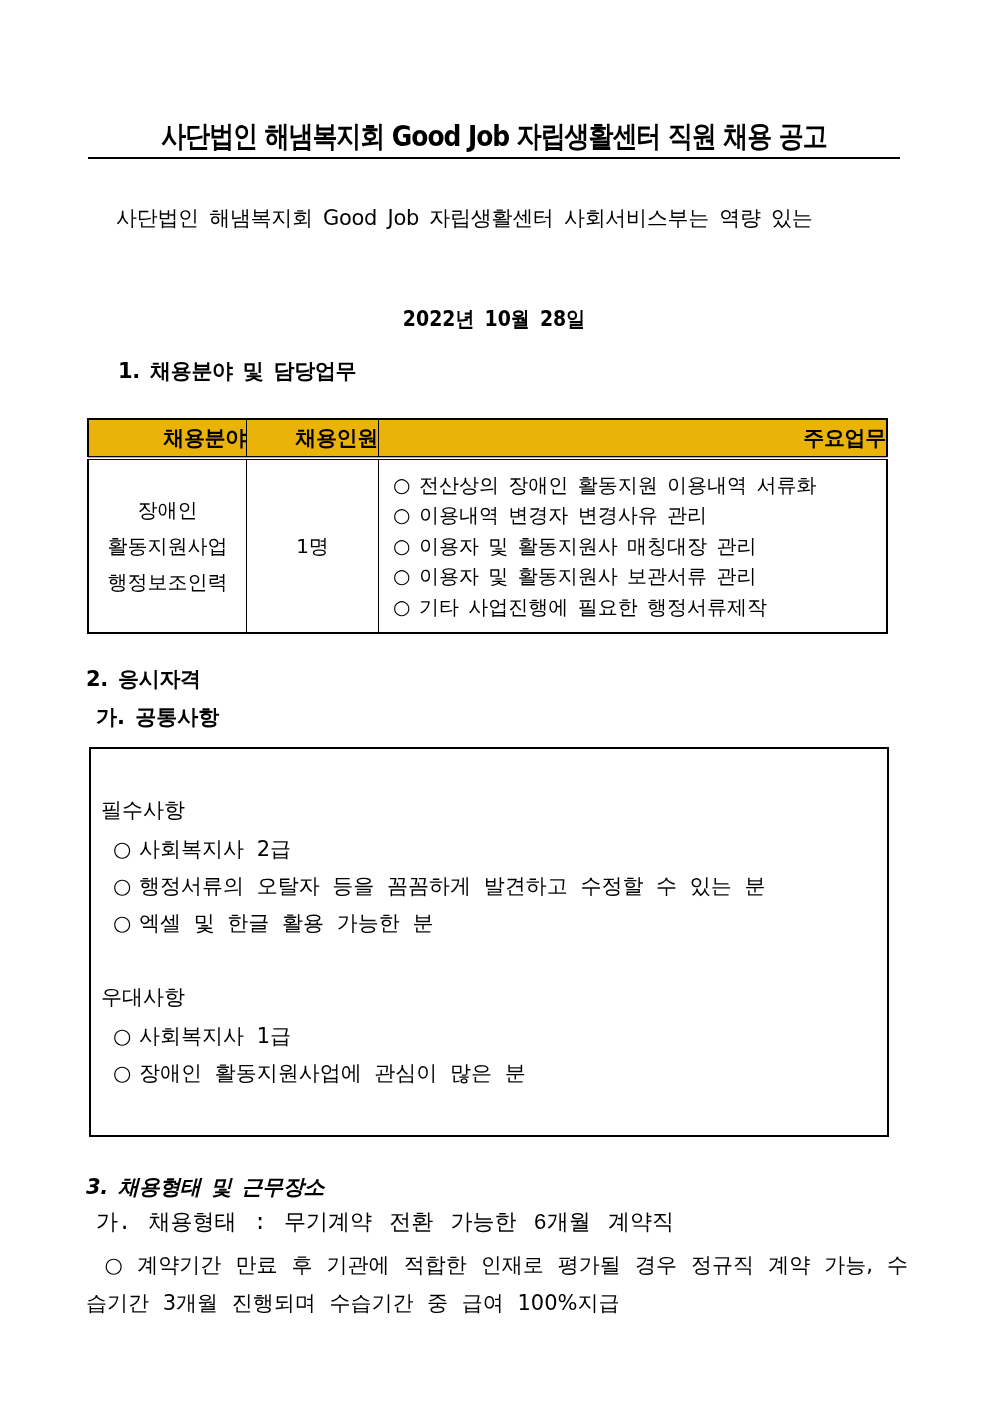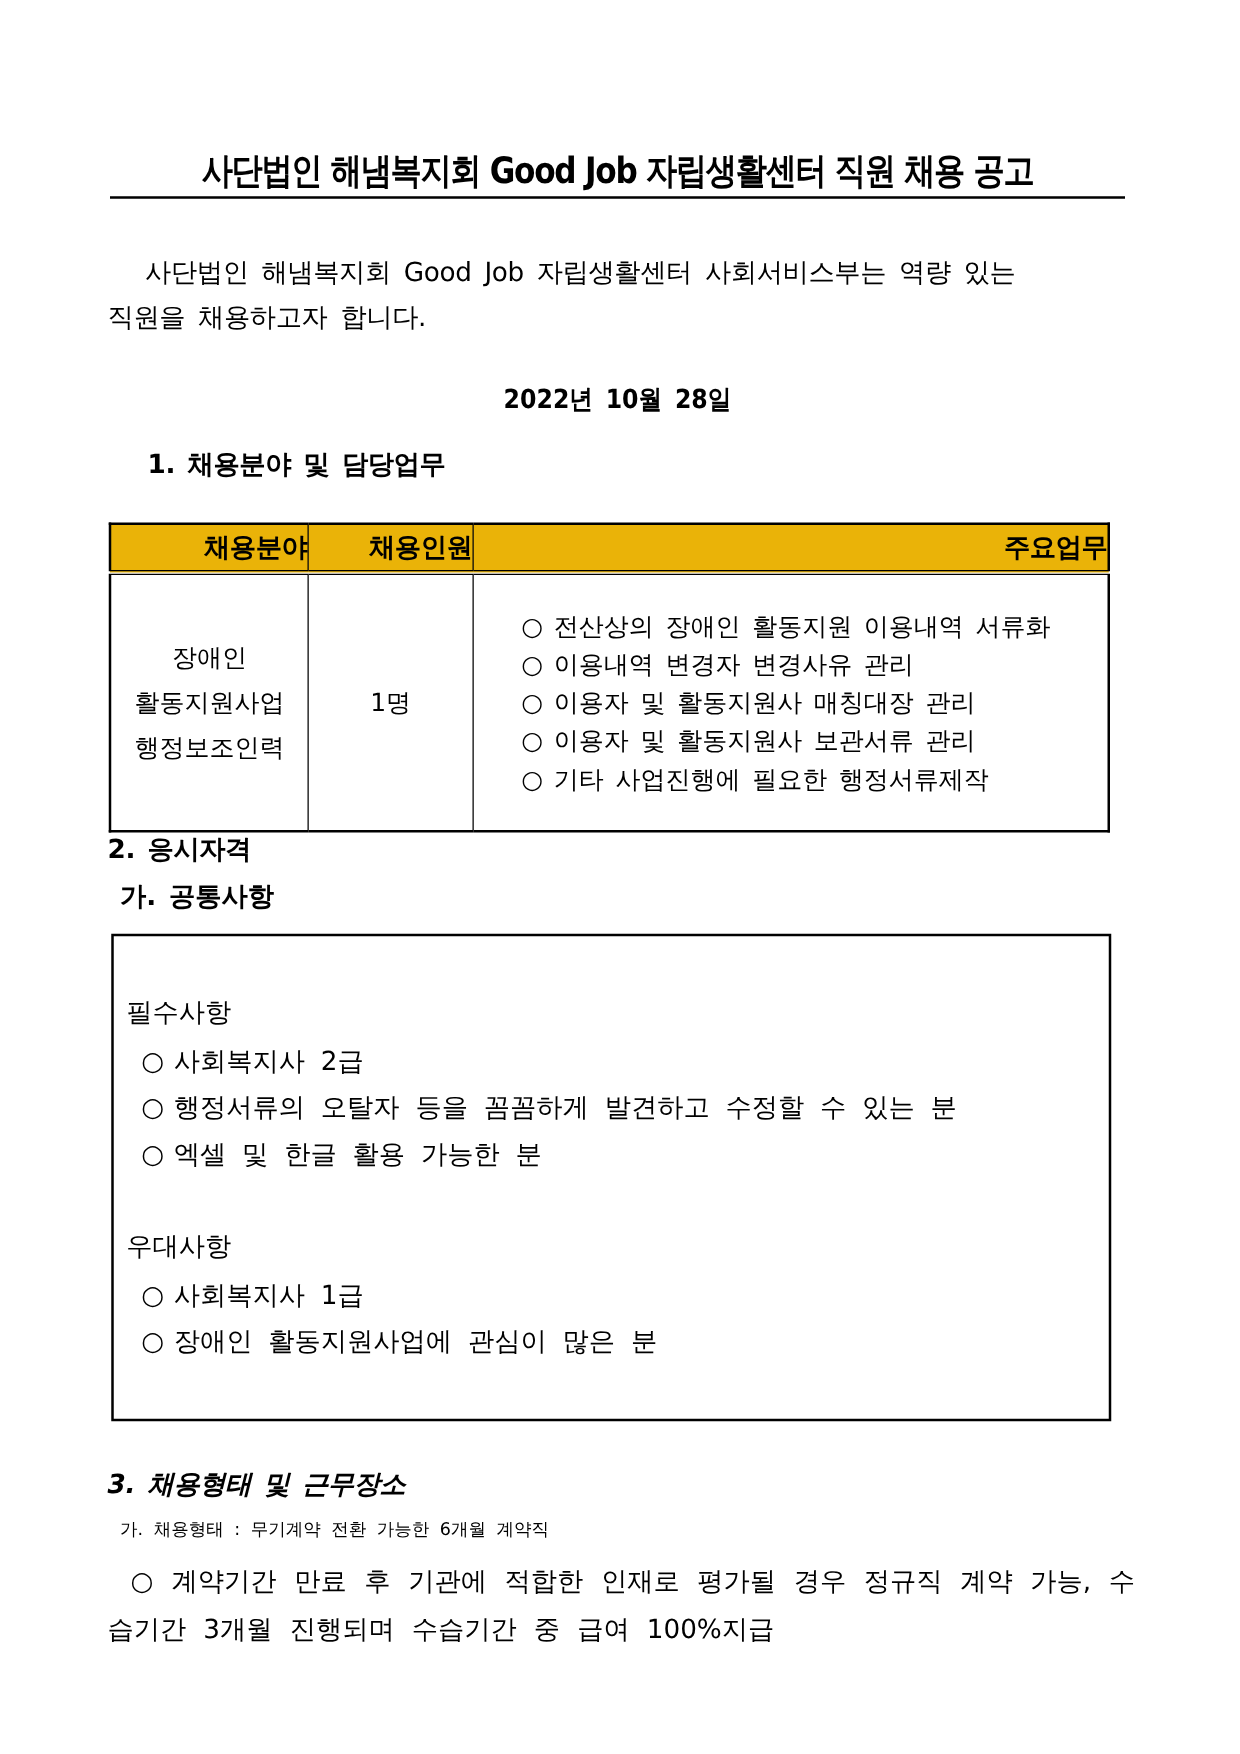--- a/index.html
+++ b/index.html
@@ -98,40 +98,40 @@
       text-align: right;
       letter-spacing: -0.3px;
     }
     table.duties th.col1 { width: 157px; border-left-width: 2px; border-right: 1px solid #000; }
     table.duties th.col2 { width: 131px; border-right: 1px solid #000; border-left: 1px solid #000; }
     table.duties th.col3 { border-left: 1px solid #000; }
     table.duties td {
       border: 2px solid #000;
       border-top: none;
       vertical-align: middle;
-      padding: 16px;
+      padding: 0;
     }
     table.duties td.field {
       text-align: center;
       line-height: 36px;
       height: 172px;
       border-right: 1px solid #000;
     }
     table.duties td.count {
       text-align: center;
       border-left: 1px solid #000;
       border-right: 1px solid #000;
     }
     table.duties td.tasks {
       padding: 8px 0 8px 14px;
       border-left: 1px solid #000;
       line-height: 30.5px;
       word-spacing: 3px;
     }
-    .task-line { white-space: nowrap; margin-left: 24px; }
+    .task-line { white-space: nowrap; }
     .bullet { display: inline-block; width: 26px; }
     .qual-box {
       position: absolute;
       left: 89px;
       top: 747px;
       width: 796px;
       height: 386px;
       border: 2px solid #000;
     }
     .qual-group-title {
@@ -143,24 +143,25 @@
     .qual-item {
       position: absolute;
       left: 22px;
       font-size: 21px;
       line-height: 30px;
       word-spacing: 6px;
       white-space: nowrap;
     }
     .plain-line {
       position: absolute;
-      font-size: 14px;
+      font-size: 22px;
       line-height: 32px;
       word-spacing: 4px;
       white-space: nowrap;
+      font-family: Liberation Mono, monospace;
     }
     .para {
       position: absolute;
       left: 86px;
       top: 1246px;
       width: 822px;
       font-size: 21px;
       line-height: 38px;
       word-spacing: 7px;
       text-align: justify;
@@ -170,21 +171,20 @@
 </head>
 <body>
 
 <div>
 
   <div class="page-title">사단법인 해냄복지회 Good Job 자립생활센터 직원 채용 공고</div>
   <div class="title-underline"></div>
 
   <div class="intro">
     <span class="indent"></span><span>사단법인 해냄복지회 Good Job 자립생활센터 사회서비스부는 역량 있는</span><br>
-    <span>직원을 채용하고자 합니다.</span>
   </div>
 
   <div class="date">2022년 10월 28일</div>
 
   <div class="section-heading" style="top:356px;margin-left:32px;">1. 채용분야 및 담당업무</div>
 
   <table class="duties">
     <thead>
       <tr>
         <th class="col1">채용분야</th>

